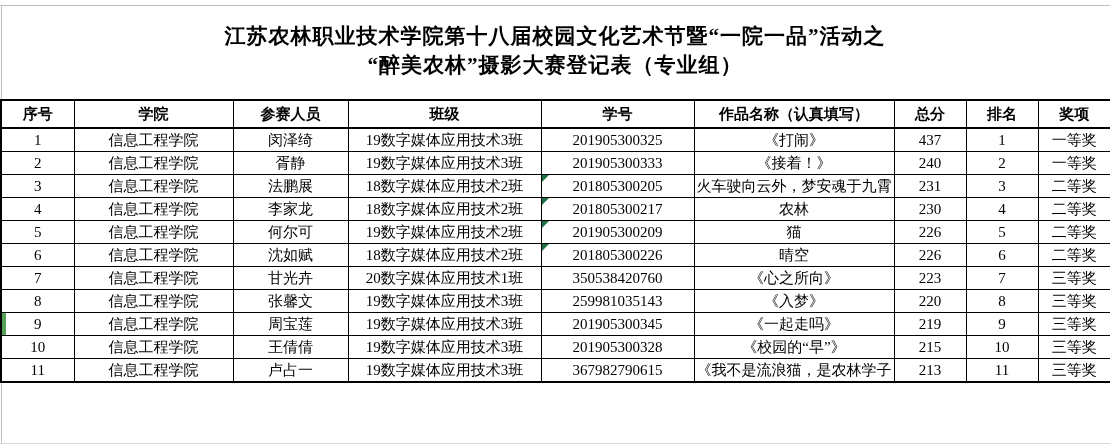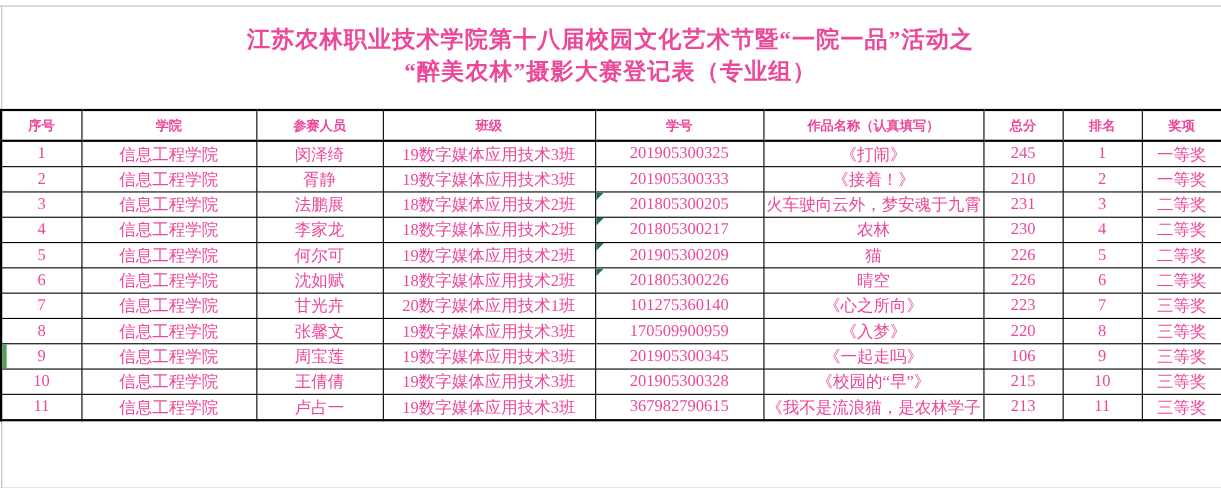--- a/index.html
+++ b/index.html
@@ -1,36 +1,36 @@
 <!DOCTYPE html>
 <html><head>
 <meta charset="utf-8">
 <style>
   html,body{margin:0;padding:0;background:#ffffff;}
   .sheet{
     position:relative;width:1110px;height:444px;background:#ffffff;
-    font-family:"Liberation Serif","DejaVu Serif",serif;color:#ec4899;overflow:hidden;
+    font-family:"Liberation Serif","DejaVu Serif",serif;color:#000000;overflow:hidden;
   }
   .edge-top{position:absolute;top:5px;left:0;width:1110px;height:1px;background:#bfbfbf;z-index:0;}
   .edge-left{position:absolute;top:5px;left:1px;width:1px;height:439px;background:#bfbfbf;z-index:0;}
   .edge-bottom{position:absolute;bottom:0;left:0;width:1110px;height:1px;background:#d9d9d9;z-index:0;}
   .title-block{
     position:relative;z-index:1;padding-top:22px;height:77px;box-sizing:content-box;
     text-align:center;font-weight:bold;font-size:21px;line-height:29px;letter-spacing:1px;
   }
   table.grid{
     position:relative;z-index:1;border-collapse:collapse;table-layout:fixed;
     width:1110px;border:2px solid #000;
   }
   .grid th,.grid td{
     border:1px solid #000;text-align:center;vertical-align:middle;
     padding:0;overflow:hidden;white-space:nowrap;
   }
   .grid thead th{
-    height:26px;font-size:12px;font-weight:bold;
+    height:26px;font-size:15px;font-weight:bold;
     border-top:2px solid #000;border-bottom:2px solid #000;
   }
   .grid tbody td{height:22px;font-size:15px;font-weight:normal;position:relative;}
   .grid td.flag::before{
     content:"";position:absolute;top:0;left:0;width:0;height:0;
     border-top:7px solid #1e7145;border-right:7px solid transparent;
   }
   .grid td.sel{box-shadow:inset 4px 0 0 0 #55a055;}
 </style>
 </head>
@@ -72,32 +72,32 @@
       </tr>
     </thead>
     <tbody id="rows">
         <tr>
           <td>1</td>
           <td>信息工程学院</td>
           <td>闵泽绮</td>
           <td>19数字媒体应用技术3班</td>
           <td>201905300325</td>
           <td>《打闹》</td>
-          <td>245</td>
+          <td>437</td>
           <td>1</td>
           <td>一等奖</td>
         </tr>
         <tr>
           <td>2</td>
           <td>信息工程学院</td>
           <td>胥静</td>
           <td>19数字媒体应用技术3班</td>
           <td>201905300333</td>
           <td>《接着！》</td>
-          <td>210</td>
+          <td>240</td>
           <td>2</td>
           <td>一等奖</td>
         </tr>
         <tr>
           <td>3</td>
           <td>信息工程学院</td>
           <td>法鹏展</td>
           <td>18数字媒体应用技术2班</td>
           <td class="flag">201805300205</td>
           <td>火车驶向云外，梦安魂于九霄</td>
@@ -136,45 +136,45 @@
           <td>晴空</td>
           <td>226</td>
           <td>6</td>
           <td>二等奖</td>
         </tr>
         <tr>
           <td>7</td>
           <td>信息工程学院</td>
           <td>甘光卉</td>
           <td>20数字媒体应用技术1班</td>
-          <td>101275360140</td>
+          <td>350538420760</td>
           <td>《心之所向》</td>
           <td>223</td>
           <td>7</td>
           <td>三等奖</td>
         </tr>
         <tr>
           <td>8</td>
           <td>信息工程学院</td>
           <td>张馨文</td>
           <td>19数字媒体应用技术3班</td>
-          <td>170509900959</td>
+          <td>259981035143</td>
           <td>《入梦》</td>
           <td>220</td>
           <td>8</td>
           <td>三等奖</td>
         </tr>
         <tr>
           <td class="sel">9</td>
           <td>信息工程学院</td>
           <td>周宝莲</td>
           <td>19数字媒体应用技术3班</td>
           <td>201905300345</td>
           <td>《一起走吗》</td>
-          <td>106</td>
+          <td>219</td>
           <td>9</td>
           <td>三等奖</td>
         </tr>
         <tr>
           <td>10</td>
           <td>信息工程学院</td>
           <td>王倩倩</td>
           <td>19数字媒体应用技术3班</td>
           <td>201905300328</td>
           <td>《校园的“早”》</td>

